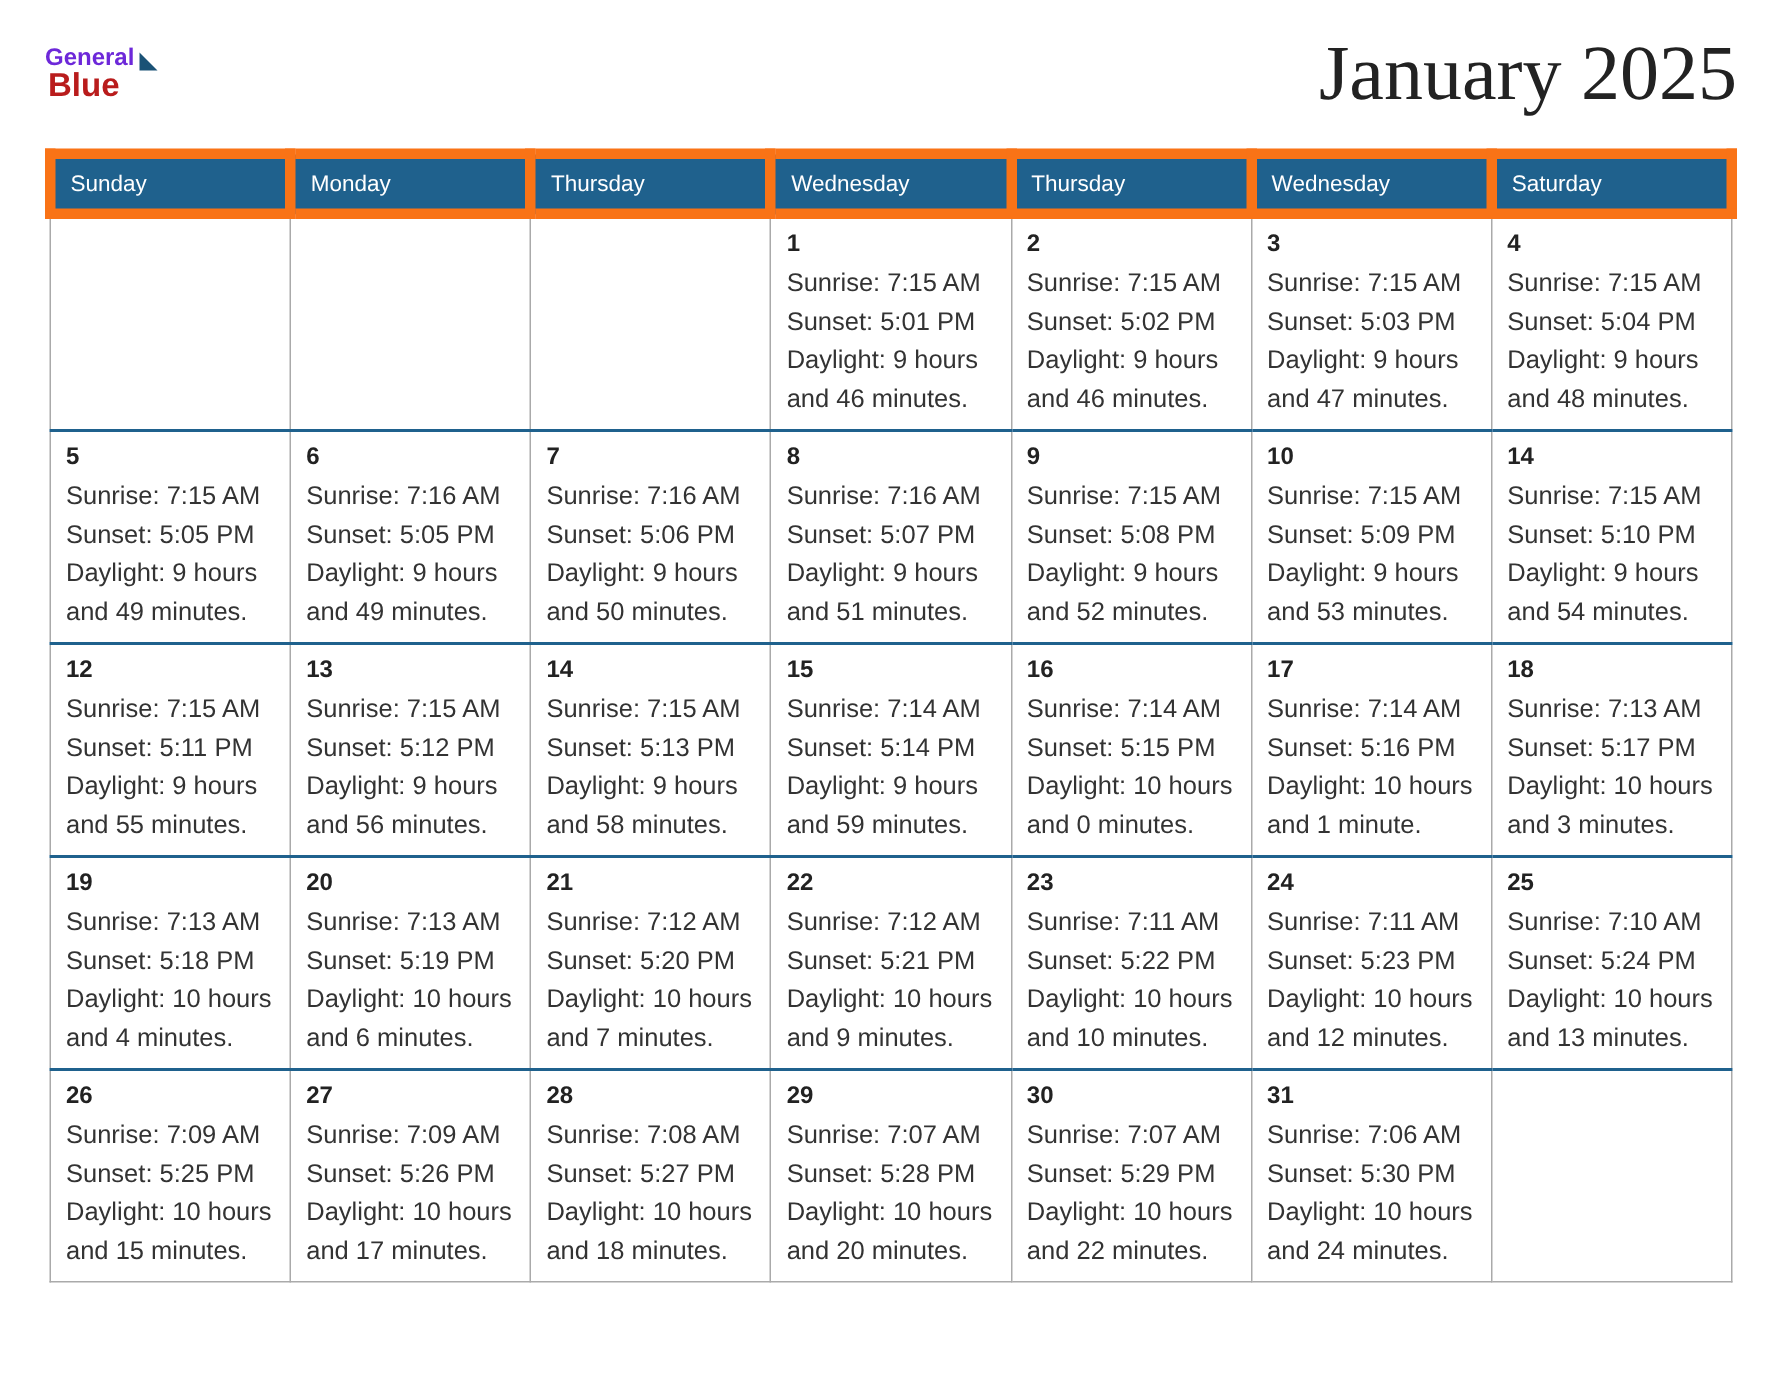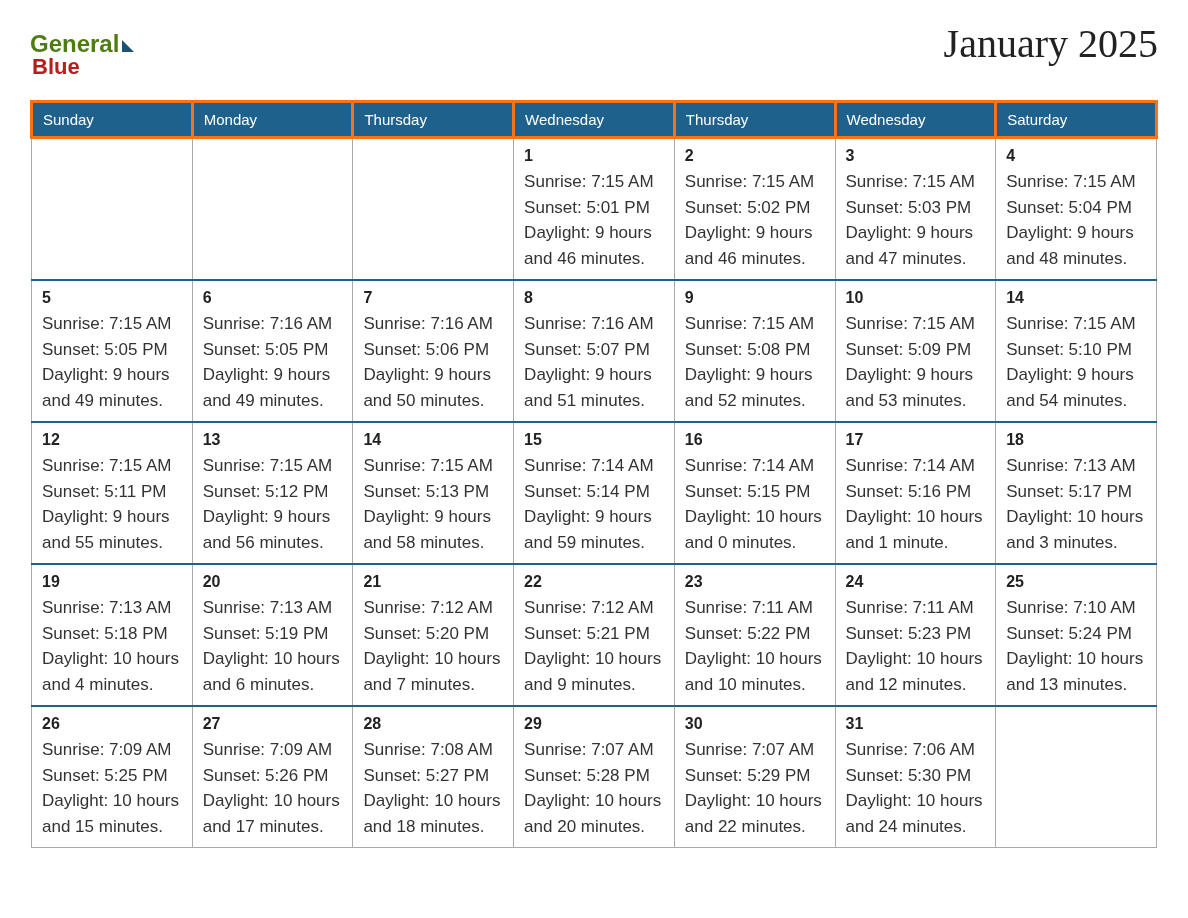--- a/index.html
+++ b/index.html
@@ -20,23 +20,23 @@
       display: flex;
       flex-direction: column;
       align-items: flex-start;
       padding-top: 10px;
     }
     .logo-top {
       display: flex;
       align-items: center;
     }
     .logo-general {
-      font-size: 24px;
+      font-size: 16px;
       font-weight: bold;
-      color: #4d7c0f;
+      color: #6d28d9;
       font-family: Arial, sans-serif;
     }
     .logo-arrow {
       width: 0;
       height: 0;
       border-left: 12px solid #1a5276;
       border-top: 12px solid transparent;
       border-bottom: 0px solid transparent;
       margin-left: 3px;
       margin-top: 4px;
@@ -46,21 +46,21 @@
       font-weight: bold;
       color: #b91c1c;
       font-family: Arial, sans-serif;
       margin-top: -4px;
       padding-left: 2px;
     }
     .title-area {
       text-align: right;
     }
     .month-title {
-      font-size: 40px;
+      font-size: 52px;
       font-weight: normal;
       color: #222;
       font-family: Georgia, serif;
     }
     .location-title {
       font-size: 20px;
       color: #444;
       font-family: Arial, sans-serif;
       margin-top: 4px;
     }
@@ -69,21 +69,21 @@
       border-collapse: collapse;
       table-layout: fixed;
     }
     .calendar-table thead tr th {
       background-color: #1f618d;
       color: #ffffff;
       padding: 8px 10px;
       text-align: left;
       font-size: 15px;
       font-weight: normal;
-      border: 3px solid #f97316;
+      border: 7px solid #f97316;
     }
     .calendar-table tbody tr td {
       border: 1px solid #aaa;
       vertical-align: top;
       padding: 8px 10px;
       font-size: 13px;
       color: #222;
       height: 110px;
     }
     .calendar-table tbody tr td.empty {

